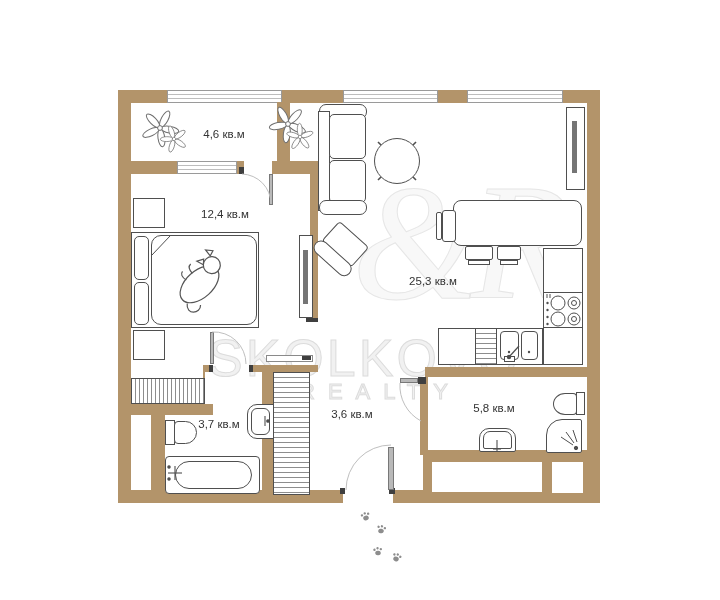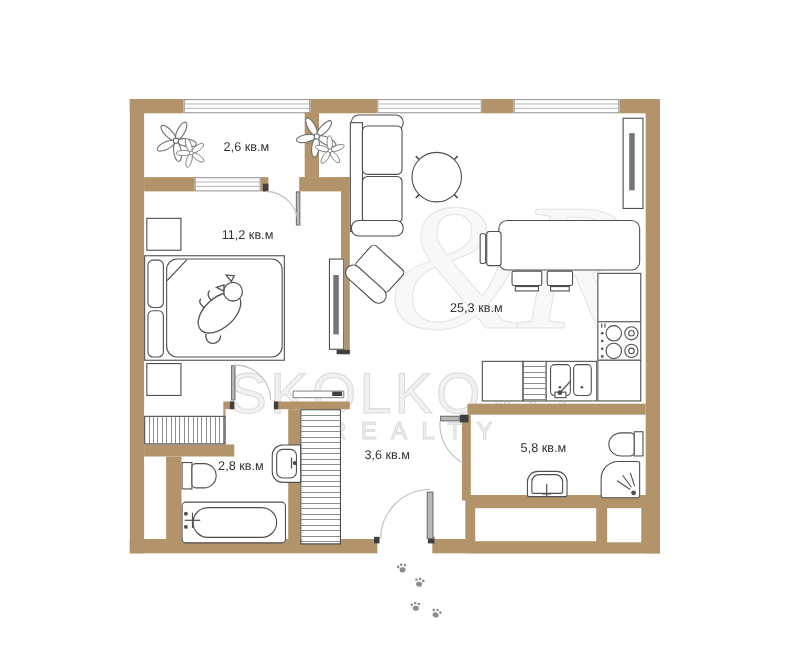--- a/index.html
+++ b/index.html
@@ -130,24 +130,24 @@
 
   <div class="f" style="left:266px;top:355px;width:47px;height:7px;border-color:#8a8a8a"></div>
   <div class="f striped-h" style="left:273px;top:372px;width:37px;height:123px"></div>
 
   <div class="f" style="left:576px;top:392px;width:9px;height:23px"></div>
   <div class="f" style="left:553px;top:393px;width:24px;height:22px;border-radius:50% 4px 4px 50% / 50% 4px 4px 50%"></div>
   <div class="f" style="left:546px;top:419px;width:36px;height:34px;border-radius:16px 2px 2px 2px"></div>
   <div class="f" style="left:479px;top:428px;width:37px;height:24px;border-radius:10px 10px 2px 2px"></div>
   <div class="f" style="left:483px;top:431px;width:29px;height:18px;border-radius:7px 7px 2px 2px"></div>
 
-  <div class="label" style="left:224px;top:134px">2,6 кв.м</div>
-  <div class="label" style="left:225px;top:214px">11,2 кв.м</div>
+  <div class="label" style="left:224px;top:134px">4,6 кв.м</div>
+  <div class="label" style="left:225px;top:214px">12,4 кв.м</div>
   <div class="label" style="left:433px;top:281px">25,3 кв.м</div>
-  <div class="label" style="left:219px;top:424px">2,8 кв.м</div>
+  <div class="label" style="left:219px;top:424px">3,7 кв.м</div>
   <div class="label" style="left:352px;top:414px">3,6 кв.м</div>
   <div class="label" style="left:494px;top:408px">5,8 кв.м</div>
 
   <svg id="overlay" width="720" height="600" viewBox="0 0 720 600">
 
     <g stroke="#bfbfbf" fill="none" stroke-width="1">
       <path d="M 242 174 A 30 30 0 0 1 271 204"></path>
       <path d="M 212 332 A 32 32 0 0 1 246 364"></path>
       <path d="M 391 445 A 45 45 0 0 0 346 490"></path>
       <path d="M 400 383 A 40 40 0 0 0 421 421"></path>

